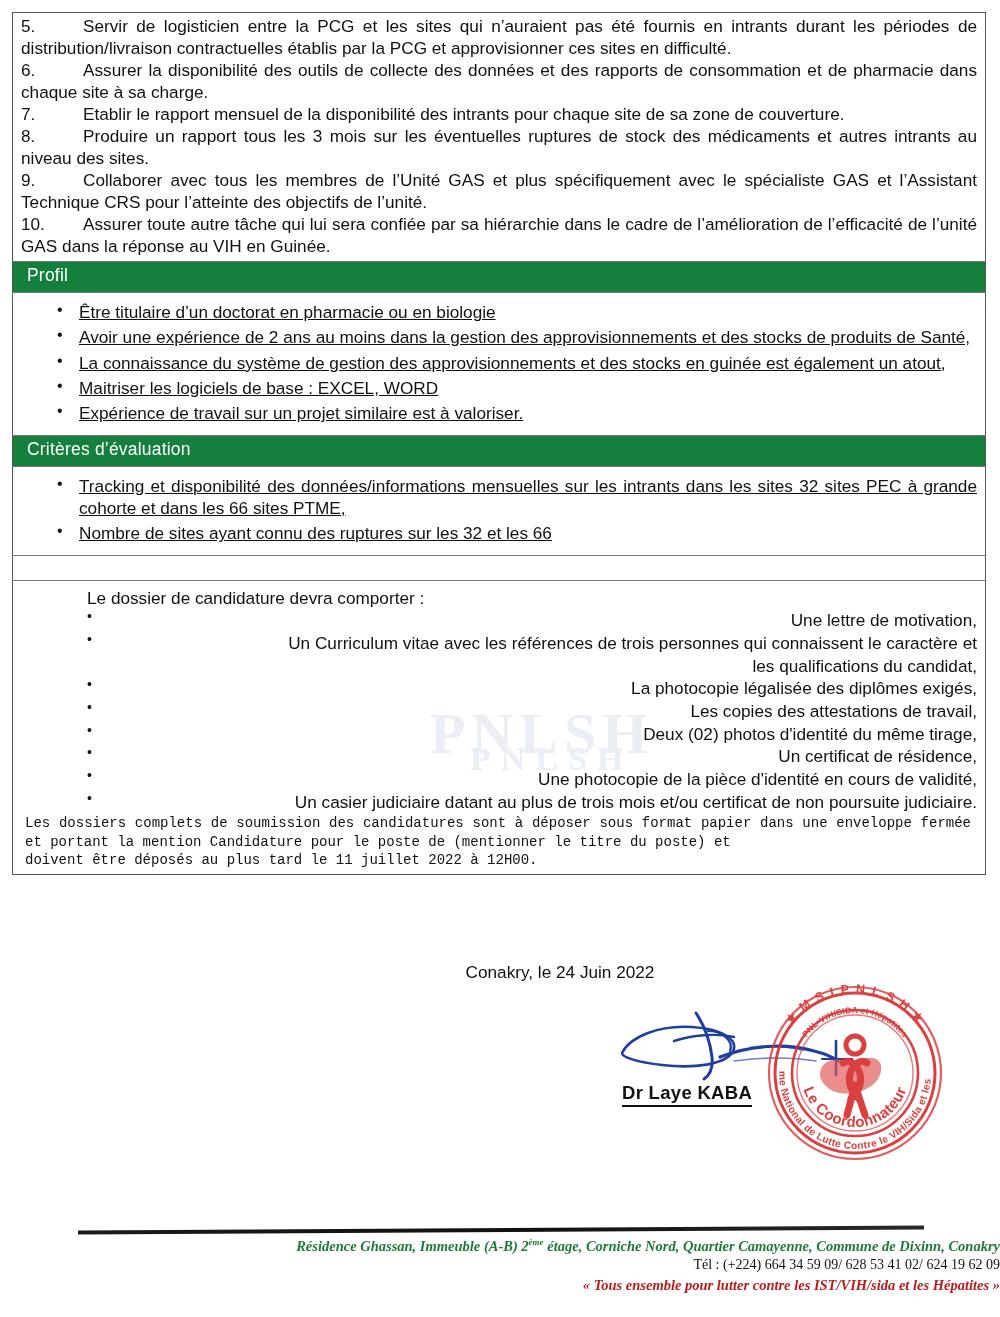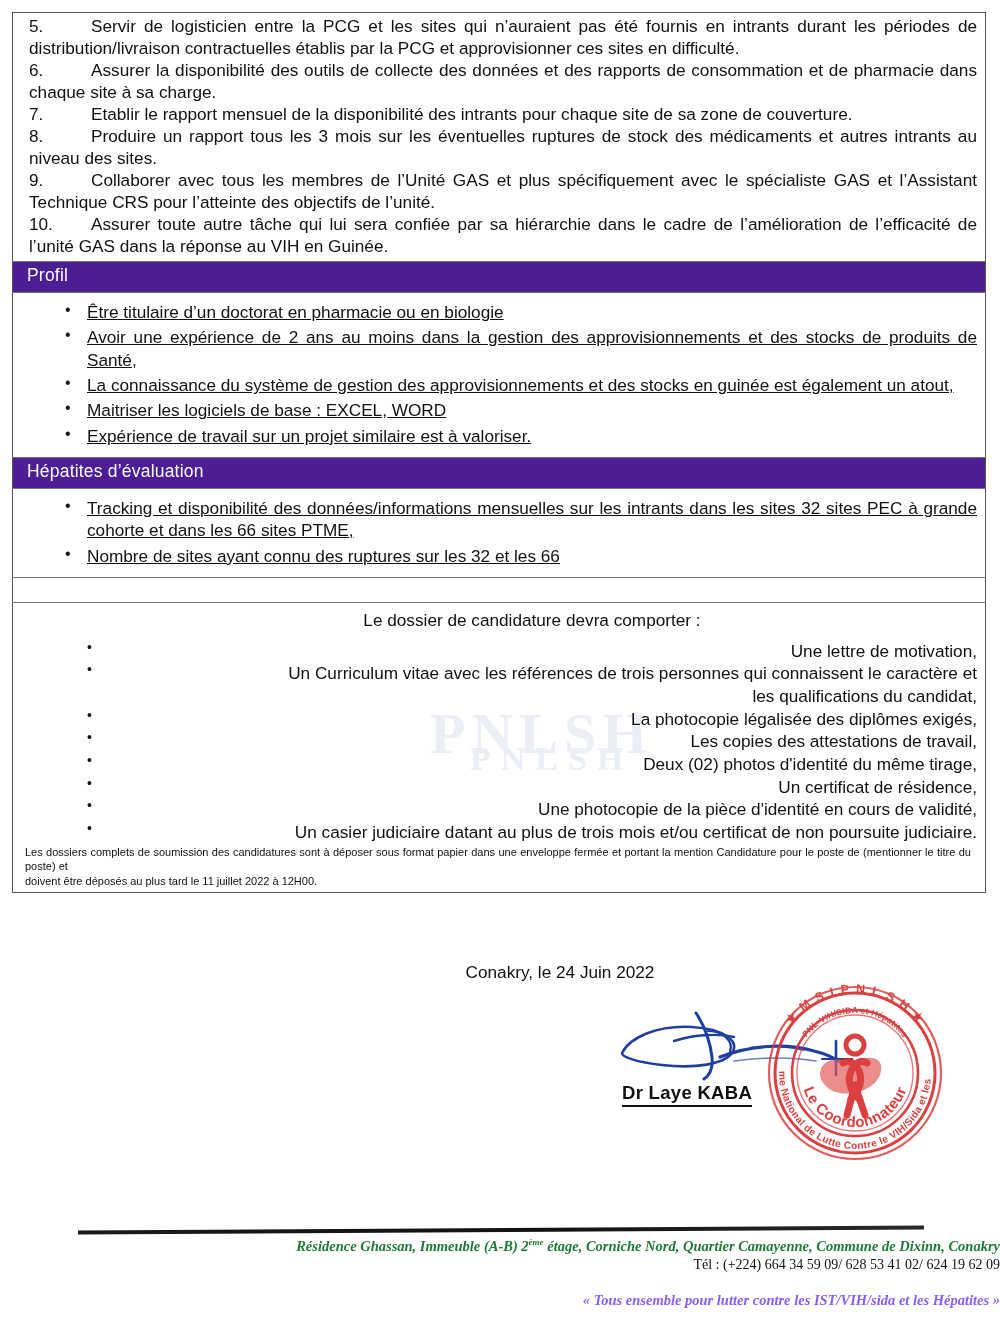--- a/index.html
+++ b/index.html
@@ -33,24 +33,24 @@
   .doc-table{
     position:absolute;left:12px;top:12px;width:974px;
     border:1.5px solid #555;
     border-collapse:collapse;
     box-sizing:border-box;
     background:transparent;
     z-index:2;
   }
   .row{border-bottom:1.2px solid #777;}
   .row:last-child{border-bottom:none;}
-  .cell{padding:2px 8px 4px 16px;margin-top:40px;}
+  .cell{padding:2px 8px 4px 8px;margin-top:40px;}
 
   .band{
-    background:#4c1d95;
+    background:#15803d;
     color:#ffffff;
     font-size:17.5px;
     padding:3px 8px 5px 14px;
     line-height:1.25;
     letter-spacing:.2px;
   }
 
   p.num{
     margin:0 0 0 0;
     font-size:17.2px;
@@ -80,41 +80,42 @@
   }
   ul.bul > li.nojust{text-align:left;}
 
   .spacer-row .cell{height:14px;}
 
   .dossier{
     padding:6px 8px 4px 8px;
     font-size:17.2px;
     line-height:1.3;
   }
-  .dossier .lead{margin:0 0 8px 66px;text-align:center;}
+  .dossier .lead{margin:0 0 0 66px;}
   ul.dash{
     margin:0;padding:0;list-style:none;
   }
   ul.dash > li{
     position:relative;
     margin:0 0 0 66px;
     padding-left:62px;
     line-height:1.32;
     text-align:right;
   }
   ul.dash > li:before{
     content:"\2022";
     position:absolute;left:0;top:-2px;font-size:14px;
   }
   ul.dash > li .cont{display:block;margin-left:-128px;}
 
   .closing{
     margin:1px 6px 0 4px;
-    font-size:11px;line-height:1.32;
+    font-size:14px;line-height:1.32;
     text-align:justify;
+    font-family:Liberation Mono, monospace;
   }
   .closing .last{display:block;text-align:left;}
 
   
   .sign-zone{position:absolute;left:0;top:962px;width:1000px;z-index:3;}
   .conakry{
     text-align:center;margin:0 0 0 120px;
     font-size:17.2px;
   }
   .coord-title{
@@ -140,21 +141,21 @@
     z-index:2;
   }
   .footer{
     position:absolute;left:0;top:1236px;width:1000px;text-align:right;
     font-family:"Liberation Serif", serif;
     z-index:2;
   }
   .f1{color:#1e7a36;font-style:italic;font-weight:bold;font-size:14.5px;line-height:1.35;}
   .f1 sup{font-size:9px;}
   .f2{color:#121212;font-size:14px;line-height:1.35;}
-  .f3{color:#8b5cf6;font-style:italic;font-weight:bold;font-size:14.5px;line-height:1.45;margin-top:15px;}
+  .f3{color:#b91c1c;font-style:italic;font-weight:bold;font-size:14.5px;line-height:1.45;}
 </style>
 </head>
 <body>
 
 <div class="page">
 
   <div class="watermark">PNLSH</div>
 
   <table class="doc-table">
     <tbody>
@@ -180,21 +181,21 @@
             <li class="nojust">Être titulaire d’un doctorat en pharmacie ou en biologie</li>
             <li>Avoir une expérience de 2 ans au moins dans la gestion des approvisionnements et des stocks de produits de Santé,</li>
             <li>La connaissance du système de gestion des approvisionnements et des stocks en guinée est également un atout,</li>
             <li class="nojust">Maitriser les logiciels de base : EXCEL, WORD</li>
             <li class="nojust">Expérience de travail sur un projet similaire est à valoriser.</li>
           </ul>
         </td>
       </tr>
 
       <tr class="row">
-        <td class="band">Hépatites d’évaluation</td>
+        <td class="band">Critères d’évaluation</td>
       </tr>
 
       <tr class="row">
         <td class="cell">
           <ul class="bul">
             <li>Tracking et disponibilité des données/informations mensuelles sur les intrants dans les sites 32 sites PEC à grande cohorte et dans les 66 sites PTME,</li>
             <li class="nojust">Nombre de sites ayant connu des ruptures sur les 32 et les 66</li>
           </ul>
         </td>
       </tr>

